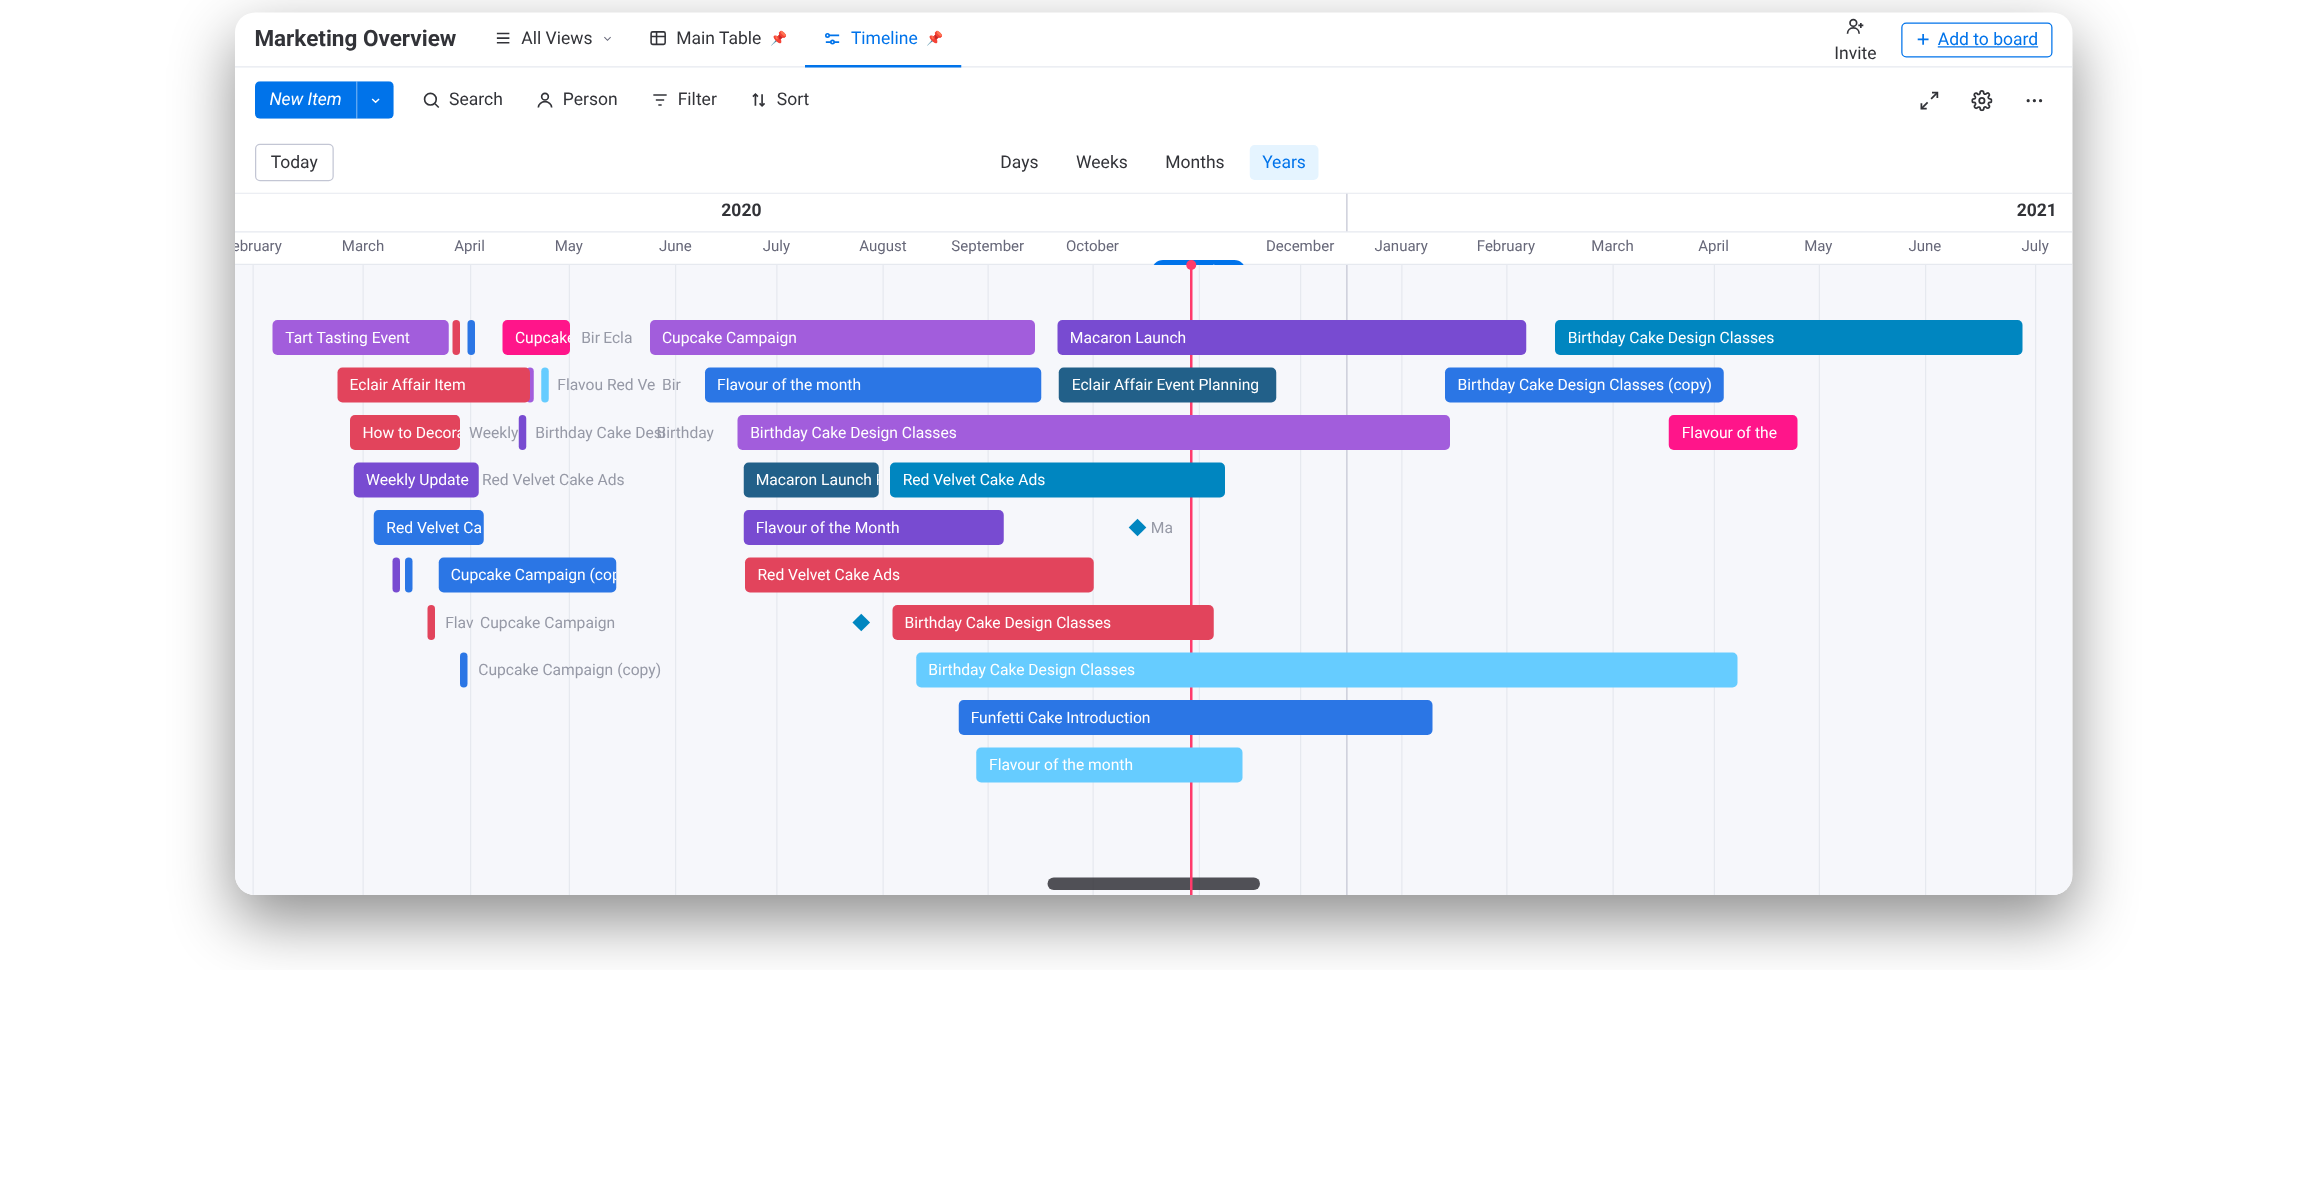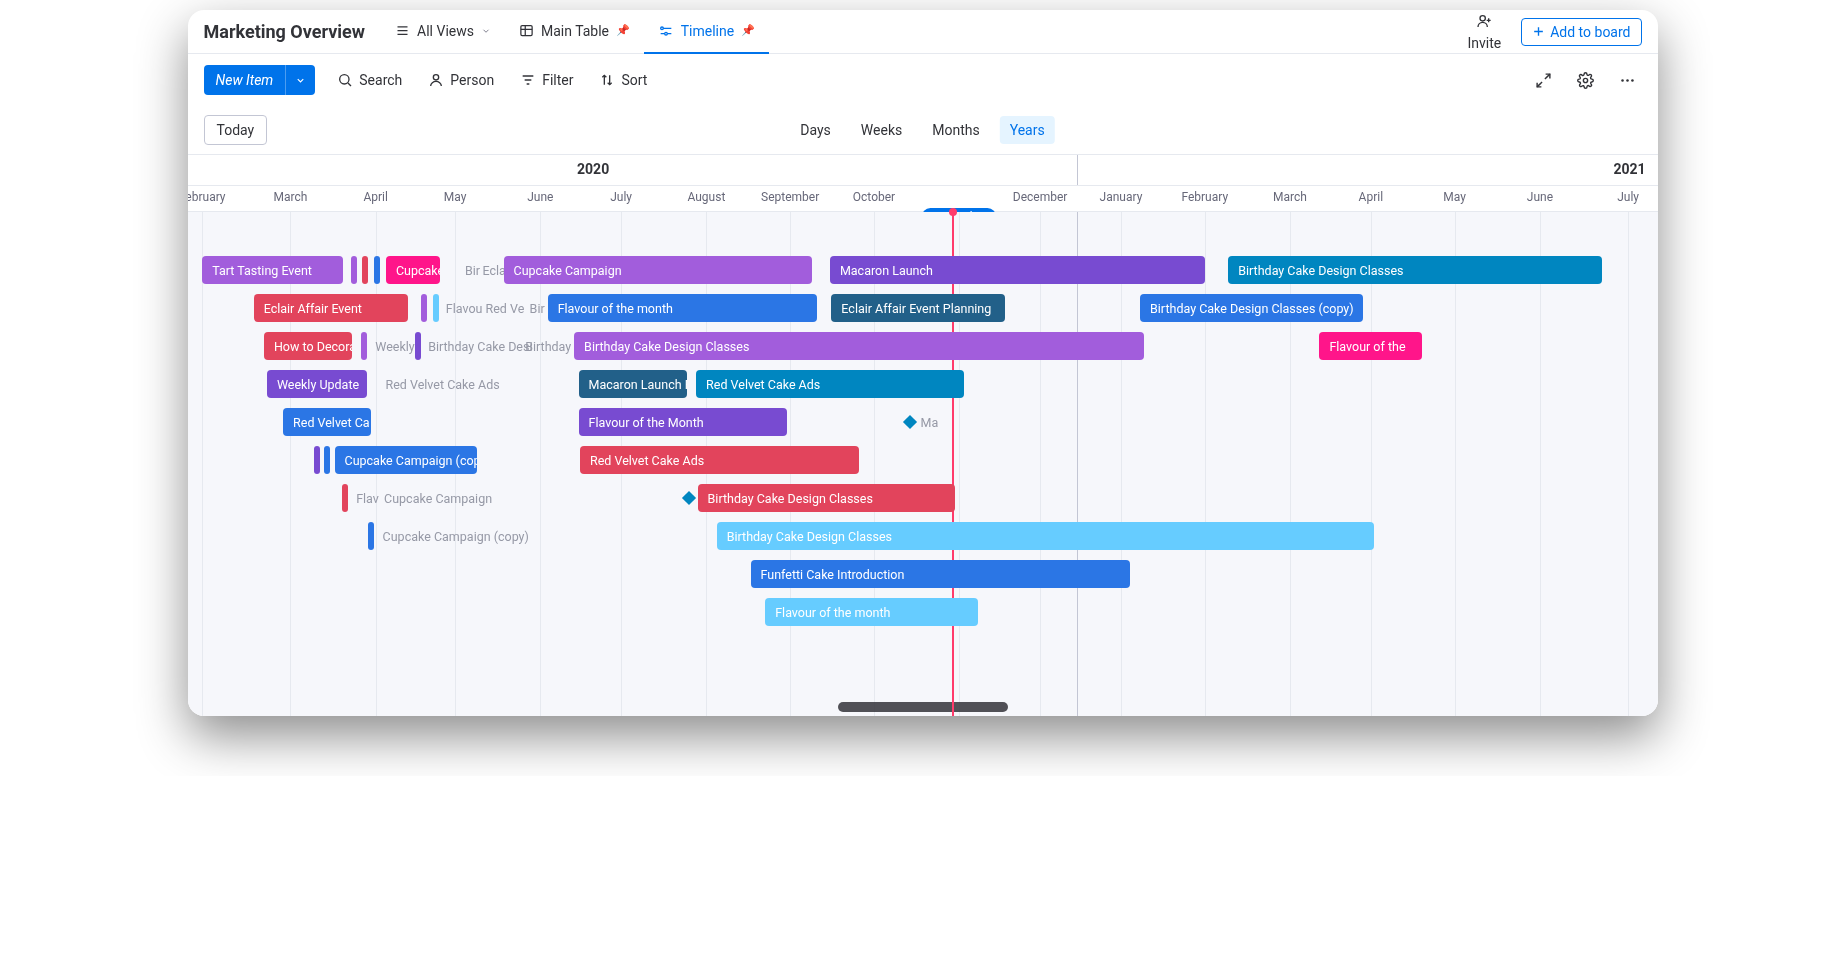--- a/index.html
+++ b/index.html
@@ -7,21 +7,21 @@
 .window { background: #fff; border-radius: 16px; box-shadow: 0 20px 50px rgba(0,0,0,0.45); width: 1470px; height: 706px; overflow: hidden; position: relative; margin: 0 auto; }
 
 
 .topbar { display: flex; align-items: center; height: 44px; padding: 0 16px; border-bottom: 1px solid #e6e9ef; }
 .board-title { font-size: 18px; font-weight: 700; color: #323338; margin-right: 16px; }
 .view-tab { display: flex; align-items: center; gap: 7px; padding: 0 14px; height: 44px; font-size: 14px; color: #323338; cursor: pointer; border-bottom: 2px solid transparent; }
 .view-tab.active { color: #0073ea; border-bottom-color: #0073ea; }
 .view-tab .pin { font-size: 11px; color: #676879; }
 .spacer { flex: 1; }
 .invite { display: flex; align-items: center; gap: 6px; font-size: 14px; color: #323338; padding: 6px 10px; cursor: pointer; flex-direction: column; }
-.add-board { display: flex; align-items: center; gap: 5px; font-size: 14px; color: #0073ea; border: 1px solid #0073ea; border-radius: 4px; padding: 5px 10px; margin-left: 10px; cursor: pointer; }
+.add-board { display: flex; align-items: center; gap: 5px; font-size: 14px; color: #0073ea; border: 1px solid #0073ea; border-radius: 4px; padding: 5px 10px; margin-left: 10px; cursor: pointer; text-decoration: underline; }
 
 
 .toolbar { display: flex; align-items: center; gap: 18px; height: 52px; padding: 0 16px; }
 .new-item { display: flex; align-items: stretch; border-radius: 4px; overflow: hidden; font-style: italic; }
 .new-item-main { background: #0073ea; color: #fff; font-size: 14px; padding: 7px 12px; display: flex; align-items: center; cursor: pointer; }
 .new-item-drop { background: #0073ea; color: #fff; padding: 7px 9px; border-left: 1px solid rgba(255,255,255,0.3); display: flex; align-items: center; cursor: pointer; }
 .tool-btn { display: flex; align-items: center; gap: 6px; font-size: 14px; color: #323338; cursor: pointer; padding: 4px 4px; }
 .right-tools { display: flex; align-items: center; gap: 14px; }
 .icon-btn { width: 28px; height: 28px; display:flex; align-items:center; justify-content:center; cursor:pointer; color:#323338; border-radius:4px; }
 
@@ -41,21 +41,21 @@
 .month-row { height: 26px; position: relative; border-bottom: 1px solid #e6e9ef; }
 .month-label { position: absolute; top: 4px; font-size: 12px; color: #676879; transform: translateX(-50%); }
 .month-pill { position:absolute; top:2px; transform: translateX(-50%); background:#0073ea; color:#fff; font-size:12px; padding:2px 10px; border-radius:11px;margin-top:20px; }
 
 
 .canvas { position: absolute; left:0; right:0; top:58px; bottom:0; background: #f6f7fb; }
 .gridline { position:absolute; top:0; bottom:0; border-left:1px solid #e6e9ef; }
 .nowline { position:absolute; top:0; bottom:0; width:2px; background:#ff3b6b; }
 .nowline::before { content:""; position:absolute; top:-4px; left:-3px; width:8px; height:8px; border-radius:50%; background:#ff3b6b; }
 
-.bar { position:absolute; height:28px; border-radius:4px; color:#fff; font-size:12.5px; display:flex; align-items:center; padding:0 10px; overflow:hidden; white-space:nowrap; cursor:pointer; }
+.bar { position:absolute; height:28px; border-radius:4px; color:#fff; font-size:12.5px; display:flex; align-items:center; padding:0 10px; overflow:hidden; white-space:nowrap; cursor:pointer;margin-left:16px; }
 .stub { position:absolute; width:6px; height:28px; border-radius:3px; }
 .ghost { position:absolute; height:28px; font-size:12.5px; color:#9699a6; display:flex; align-items:center; padding-left:4px; overflow:hidden; white-space:nowrap; }
 .diamond { position:absolute; width:10px; height:10px; transform: rotate(45deg); }
 
 .c-purple { background:#a25ddc; }
 .c-purple-dk { background:#784bd1; }
 .c-pink { background:#e2445c; }
 .c-magenta { background:#ff158a; }
 .c-teal { background:#2b76e5; } 
 .c-dkteal { background:#226089; } 
@@ -266,21 +266,21 @@
         <div class="bar c-magenta" style="left: 13.5%; width: 3.7%; top: 44px;">Cupcake</div>
         <div class="bar c-purple" style="left: 1%; width: 9.6%; top: 44px;">Tart Tasting Event</div>
         <div class="bar c-purple" style="left: 21.5%; width: 21%; top: 44px;">Cupcake Campaign</div>
         <div class="bar c-purple-dk" style="left: 43.7%; width: 25.5%; top: 44px;">Macaron Launch</div>
         <div class="bar c-steel" style="left: 70.8%; width: 25.4%; top: 44px;">Birthday Cake Design Classes</div>
         <div class="stub c-purple" style="left: 15.9%; top: 82px;"></div>
         <div class="stub c-sky" style="left: 16.7%; top: 82px;"></div>
         <div class="ghost" style="left: 17.3%; top: 82px;">Flavou</div>
         <div class="ghost" style="left: 20%; top: 82px;">Red Ve</div>
         <div class="ghost" style="left: 23%; top: 82px;">Bir</div>
-        <div class="bar c-pink" style="left: 4.5%; width: 10.5%; top: 82px;">Eclair Affair Event</div>
+        <div class="bar c-pink" style="left: 4.5%; width: 10.5%; top: 82px;">Eclair Affair Item</div>
         <div class="bar c-teal" style="left: 24.5%; width: 18.3%; top: 82px;">Flavour of the month</div>
         <div class="bar c-dkteal" style="left: 43.8%; width: 11.8%; top: 82px;">Eclair Affair Event Planning</div>
         <div class="bar c-teal" style="left: 64.8%; width: 15.2%; top: 82px;">Birthday Cake Design Classes (copy)</div>
         <div class="stub c-purple" style="left: 11.8%; top: 120px;"></div>
         <div class="stub c-purple-dk" style="left: 15.5%; top: 120px;"></div>
         <div class="ghost" style="left: 12.5%; top: 120px;">Weekly</div>
         <div class="ghost" style="left: 16.1%; top: 120px;">Birthday Cake Desi</div>
         <div class="ghost" style="left: 22.7%; top: 120px;">Birthday</div>
         <div class="bar c-pink" style="left: 5.2%; width: 6%; top: 120px;">How to Decora</div>
         <div class="bar c-purple" style="left: 26.3%; width: 38.8%; top: 120px;">Birthday Cake Design Classes</div>

